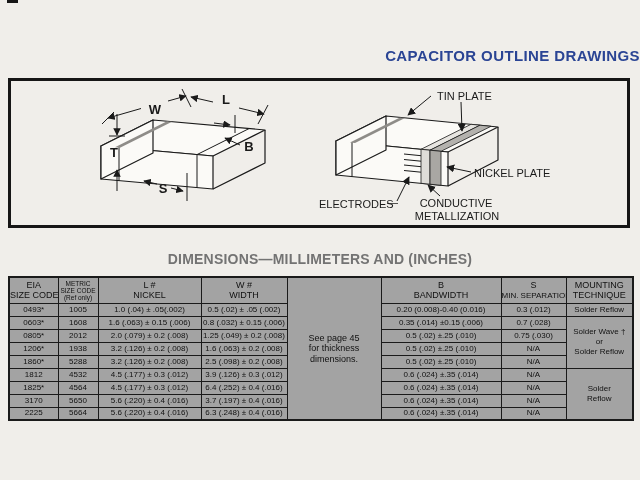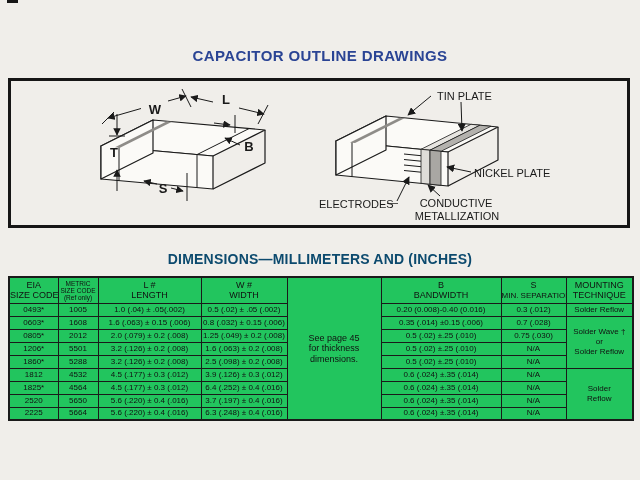--- a/index.html
+++ b/index.html
@@ -4,41 +4,41 @@
 <style>
   html,body{margin:0;padding:0;}
   body{
     width:640px;height:480px;overflow:hidden;position:relative;
     background:#f0eeea;
     font-family:"Liberation Sans",sans-serif;
     color:#161616;
   }
   .scan-mark{position:absolute;left:7px;top:0;width:11px;height:3px;background:#161616;}
   .page-title{
-    position:absolute;top:47px;left:0;width:640px;text-align:center;
+    position:absolute;top:47px;left:0;width:640px;text-align:right;
     font-size:15px;font-weight:bold;letter-spacing:.4px;color:#2a4494;
   }
   .section-heading{
     position:absolute;top:251px;left:0;width:640px;text-align:center;
-    font-size:14px;font-weight:bold;letter-spacing:.2px;color:#0c4a6e;
+    font-size:14px;font-weight:bold;letter-spacing:.2px;color:#737373;
   }
   .panel{
     position:absolute;top:78px;left:8px;width:616px;height:144px;
     border:3px solid #161616;background:#f0eeea;
   }
   .panel svg{position:absolute;top:0;}
   .svg-left{left:0;}
   .svg-right{left:300px;}
   svg text{font-family:"Liberation Sans",sans-serif;fill:#1a1a1a;}
   .dim-label{font-size:13px;font-weight:bold;}
   .callout{font-size:11px;}
   table.dims{
     position:absolute;top:276px;left:8px;width:624px;
     border-collapse:collapse;table-layout:fixed;
-    border:2px solid #1a1a1a;background:#22c55e;
+    border:2px solid #1a1a1a;background:#a3a3a3;
   }
   table.dims td{
     border:1px solid #1a1a1a;text-align:center;vertical-align:middle;
     padding:0;font-size:8px;line-height:1.25;color:#111;
     overflow:hidden;white-space:nowrap;
   }
   tr.hdr{height:26px;}
   tr.hdr td{line-height:1.15;font-size:9px;}
   td.metric-hdr div{font-size:6.5px;line-height:1.1;}
   tr.body-row{height:13px;}
@@ -176,21 +176,21 @@
       <div>EIA</div>
       <div>SIZE CODE</div>
     </td>
     <td class="metric-hdr">
       <div>METRIC</div>
       <div>SIZE CODE</div>
       <div>(Ref only)</div>
     </td>
     <td>
       <div>L #</div>
-      <div>LENGTH</div>
+      <div>NICKEL</div>
     </td>
     <td>
       <div>W #</div>
       <div>WIDTH</div>
     </td>
     <td class="note-cell" rowspan="10">
       <div>See page 45</div>
       <div>for thickness</div>
       <div>dimensions.</div>
     </td>
@@ -232,21 +232,21 @@
   <tr class="body-row">
     <td>0805*</td>
     <td>2012</td>
     <td>2.0 (.079) ± 0.2 (.008)</td>
     <td>1.25 (.049) ± 0.2 (.008)</td>
     <td>0.5 (.02) ±.25 (.010)</td>
     <td>0.75 (.030)</td>
   </tr>
   <tr class="body-row">
     <td>1206*</td>
-    <td>5501</td>
+    <td>1938</td>
     <td>3.2 (.126) ± 0.2 (.008)</td>
     <td>1.6 (.063) ± 0.2 (.008)</td>
     <td>0.5 (.02) ±.25 (.010)</td>
     <td>N/A</td>
   </tr>
   <tr class="body-row">
     <td>1860*</td>
     <td>5288</td>
     <td>3.2 (.126) ± 0.2 (.008)</td>
     <td>2.5 (.098) ± 0.2 (.008)</td>
@@ -267,21 +267,21 @@
   </tr>
   <tr class="body-row">
     <td>1825*</td>
     <td>4564</td>
     <td>4.5 (.177) ± 0.3 (.012)</td>
     <td>6.4 (.252) ± 0.4 (.016)</td>
     <td>0.6 (.024) ±.35 (.014)</td>
     <td>N/A</td>
   </tr>
   <tr class="body-row">
-    <td>2520</td>
+    <td>3170</td>
     <td>5650</td>
     <td>5.6 (.220) ± 0.4 (.016)</td>
     <td>3.7 (.197) ± 0.4 (.016)</td>
     <td>0.6 (.024) ±.35 (.014)</td>
     <td>N/A</td>
   </tr>
   <tr class="body-row">
     <td>2225</td>
     <td>5664</td>
     <td>5.6 (.220) ± 0.4 (.016)</td>

